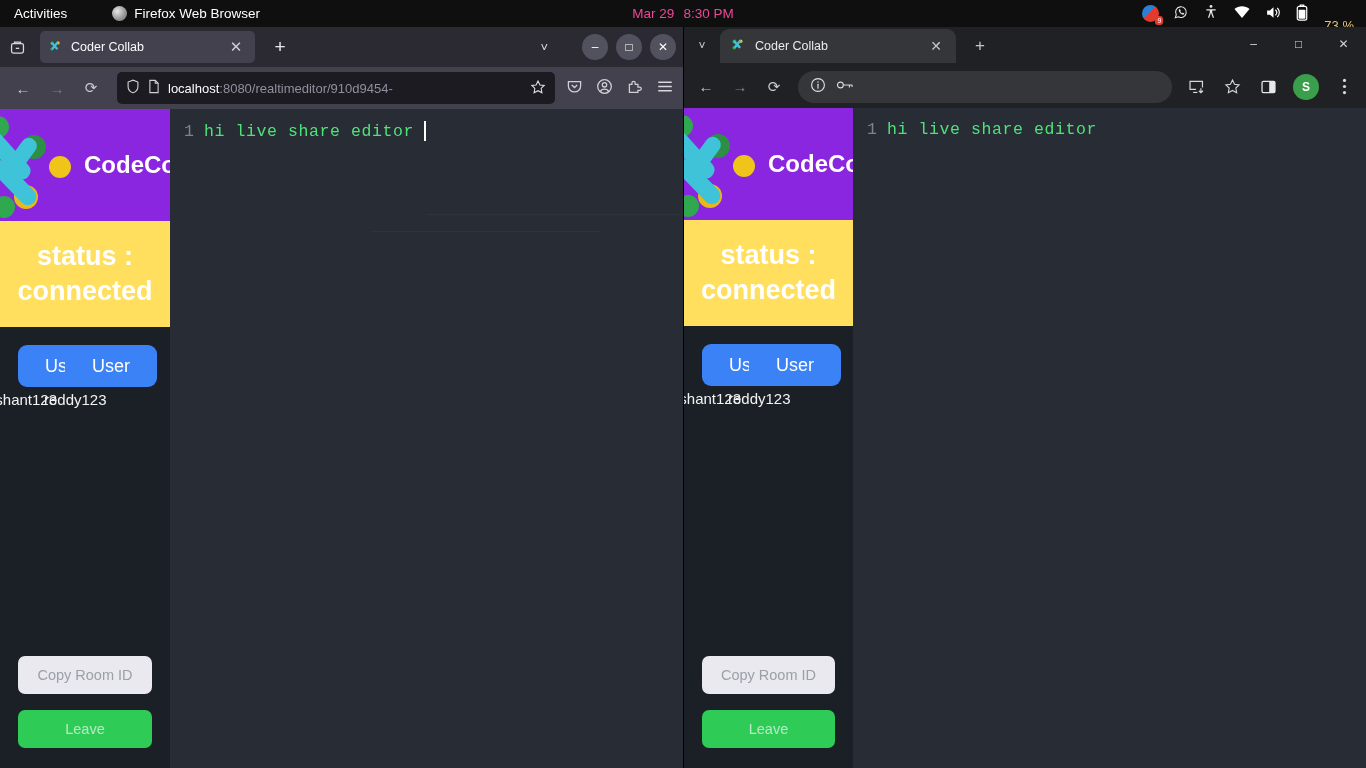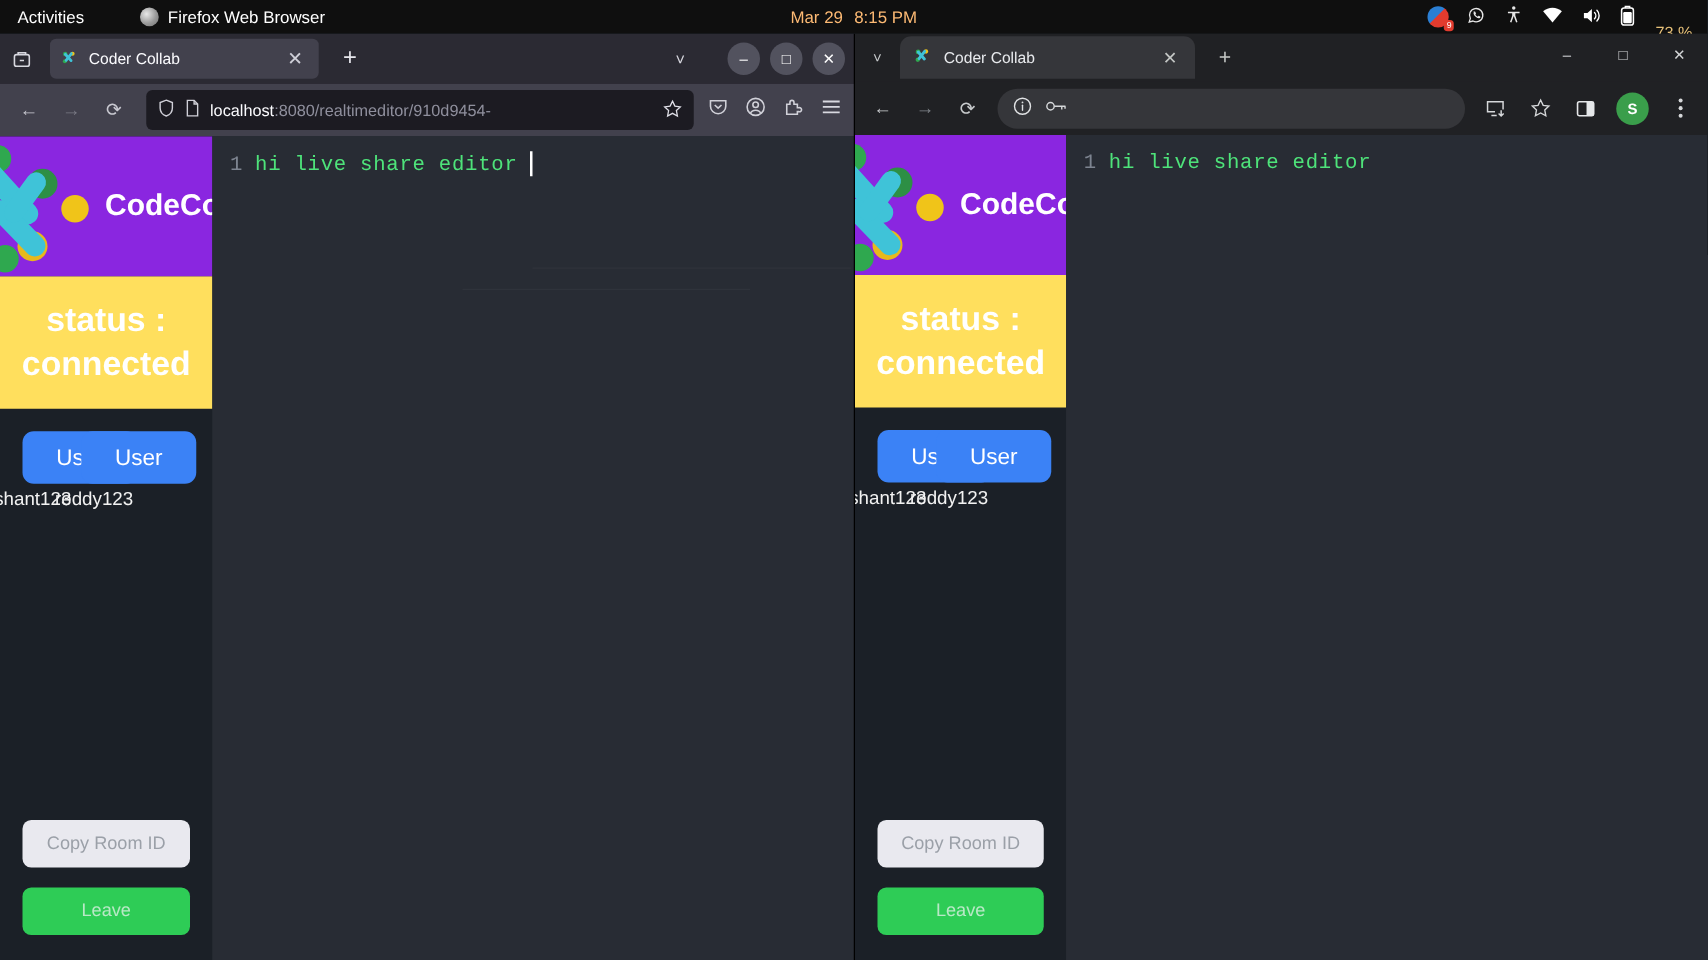--- a/index.html
+++ b/index.html
@@ -16,21 +16,21 @@
     position: absolute; left: 0; top: 0; width: 1366px; height: 27px;
     background: #0f0f0f; color: #ffffff;
     display: flex; align-items: center;
     font-size: 13.5px;
   }
   .tb-activities { margin-left: 14px; color: #ffffff; }
   .tb-app { display: flex; gap: 7px; margin-left: 45px; }
   .tb-app-label { color: #ffffff; }
   .tb-clock {
     position: absolute; left: 50%; transform: translateX(-50%);
-    display: flex; gap: 9px; color: #fdba74;
+    display: flex; gap: 9px; color: #ec4899;
   }
   .tb-right {
     position: absolute; right: 12px; display: flex; align-items: center; gap: 14px;
   }
   .tb-battery-pct { color: #e8c27a; font-size: 13px; margin-left: 2px; margin-top: 24px; }
   .ff-glyph {
     width: 15px; height: 15px; border-radius: 50%;
     background: radial-gradient(circle at 35% 35%, #e8e8e8 0%, #9a9a9a 55%, #6f6f6f 100%);
     position: relative;
   }
@@ -208,21 +208,21 @@
 <div class="screen">
 
   <div class="topbar">
     <div class="tb-activities">Activities</div>
     <div class="tb-app">
       <span class="ff-glyph"></span>
       <span class="tb-app-label">Firefox Web Browser</span>
     </div>
     <div class="tb-clock">
       <span>Mar 29</span>
-      <span>8:15 PM</span>
+      <span>8:30 PM</span>
     </div>
     <div class="tb-right">
       <span class="badge-dot">
         <span class="badge-num">9</span>
       </span>
       <span>
         <svg width="16" height="16" viewBox="0 0 24 24" fill="none" stroke="#e6e6e6" stroke-width="1.6">
           <path d="M3.5 20.5l1.4-4.4A8 8 0 1 1 8 19.2l-4.5 1.3z"></path>
           <path d="M8.6 8.4c.3-.6.6-.5.9-.5h.7c.2 0 .5 0 .7.5l.7 1.6c.1.3 0 .5-.1.7l-.4.5c-.1.2-.2.3 0 .6.4.7 1.3 1.6 2.2 2 .3.1.5.1.7-.1l.5-.6c.2-.2.4-.2.6-.1l1.5.8c.3.2.4.4.4.6 0 .7-.6 1.4-1.3 1.5-1.1.2-2.6-.3-4-1.4-1.5-1.2-2.6-2.9-2.9-4-.2-.8 0-1.5.3-2z" fill="#e6e6e6" stroke="none"></path>
         </svg>

